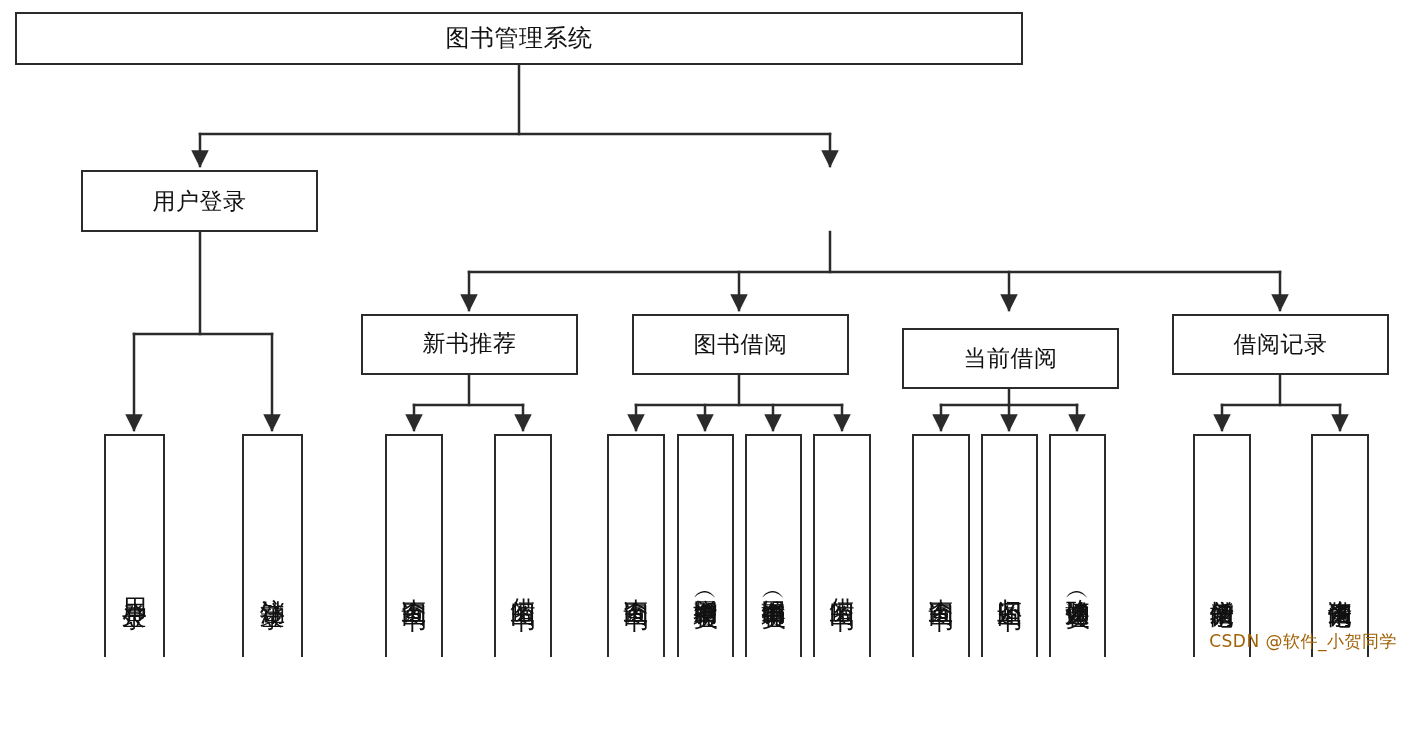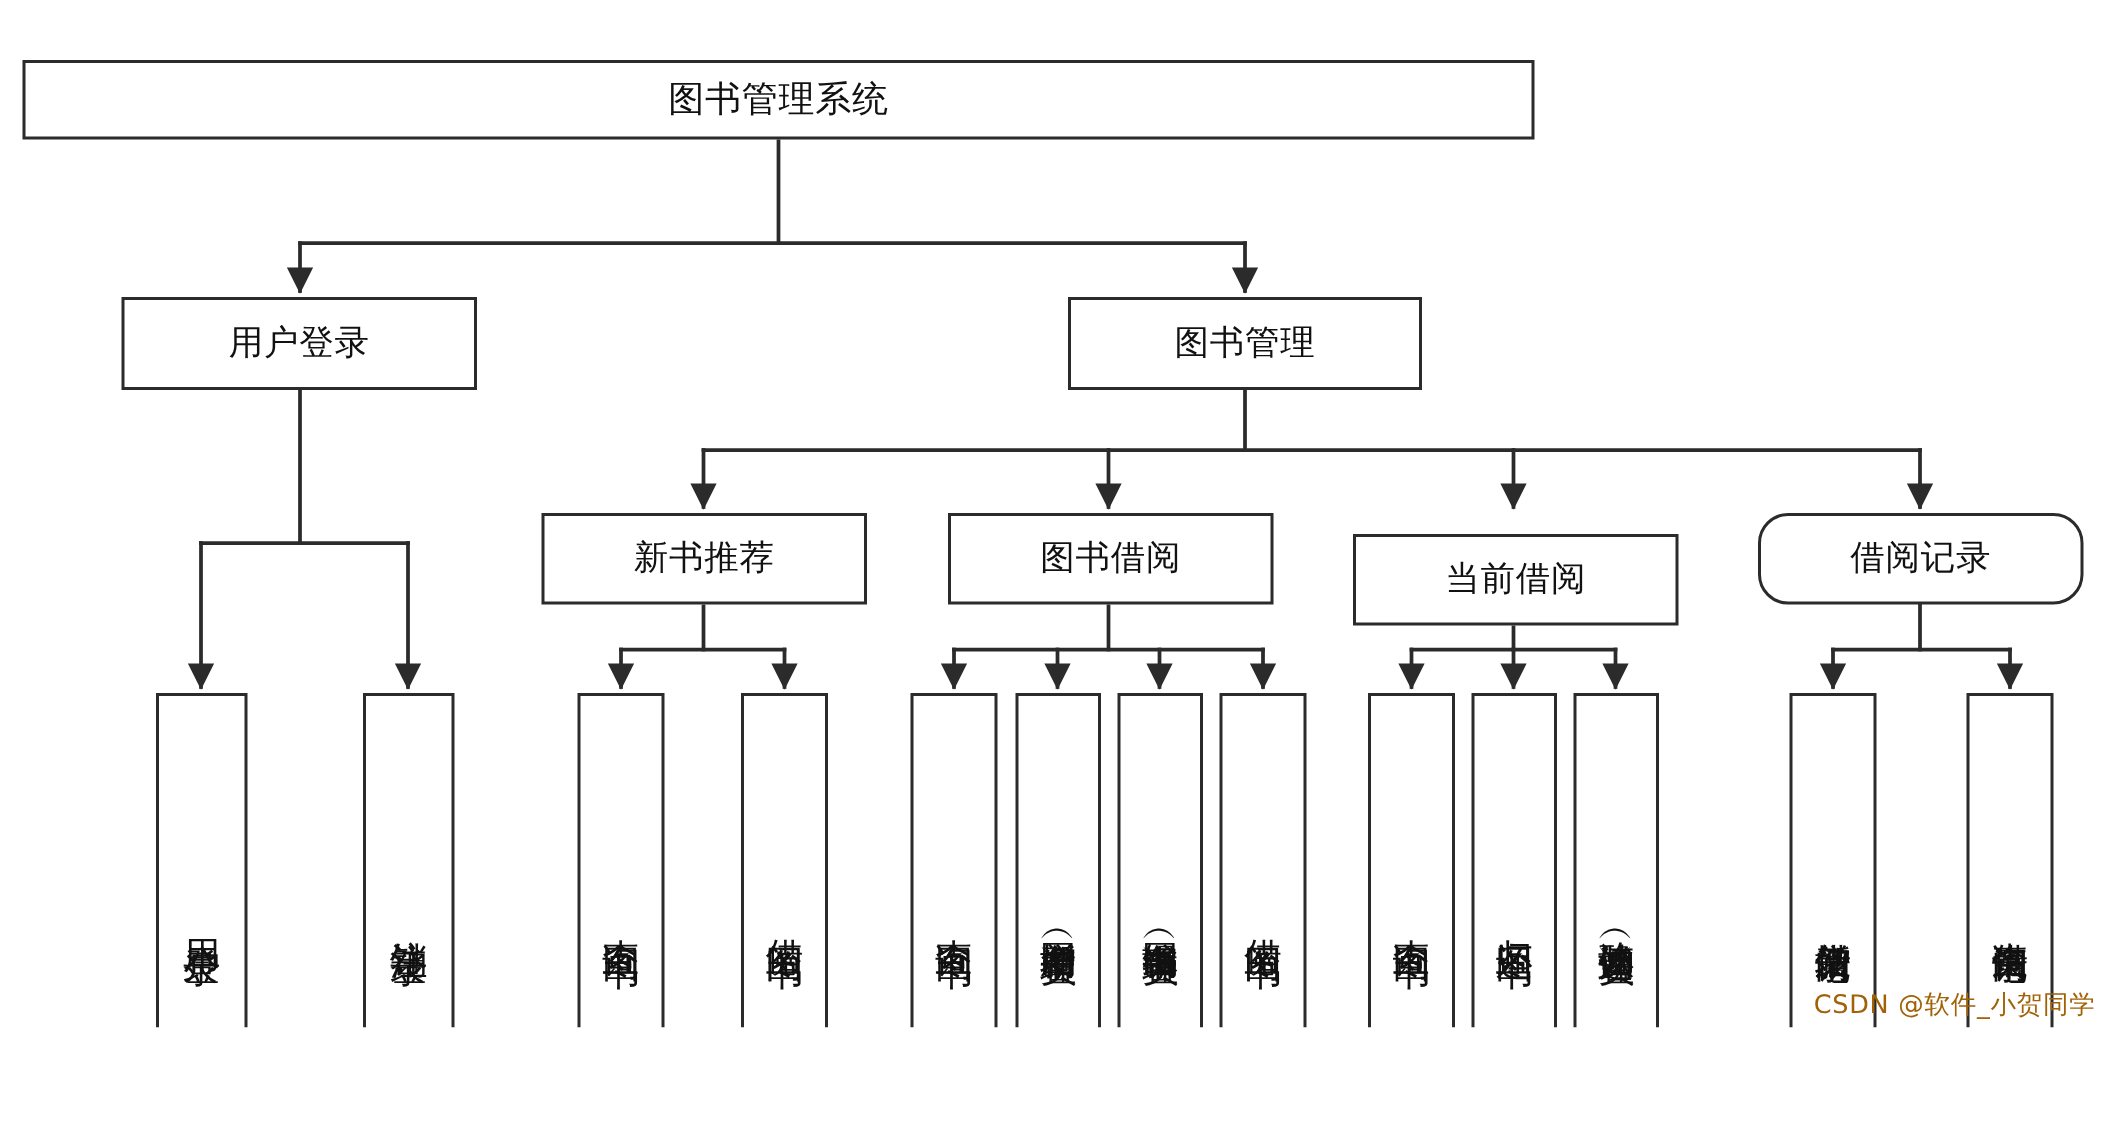--- a/index.html
+++ b/index.html
@@ -10,21 +10,20 @@
   }
   body {
     font-family: "DejaVu Sans", "Liberation Sans", sans-serif;
   }
   #canvas {
     position: relative;
     width: 1405px;
     height: 657px;
     background: #ffffff;
     overflow: hidden;
-    margin-top: 28px;
   }
   #edges {
     position: absolute;
     left: 0;
     top: 0;
     width: 1405px;
     height: 747px;
     pointer-events: none;
   }
   .node {
@@ -137,37 +136,34 @@
   </svg>
 
   <div class="node horiz root" style="left:15px; top:12px; width:1008px; height:53px;">
     <span class="lbl">图书管理系统</span>
   </div>
 
   <div class="node horiz" style="left:81px; top:170px; width:237px; height:62px;">
     <span class="lbl">用户登录</span>
   </div>
 
-  <div class="node horiz" style="left:712px; top:170px; width:236px; height:62px;">
-    <span class="lbl">图书管理</span>
-  </div>
 
   <div class="node horiz" style="left:361px; top:314px; width:217px; height:61px;font-family:Liberation Serif, serif;">
     <span class="lbl">新书推荐</span>
   </div>
 
   <div class="node horiz" style="left:632px; top:314px; width:217px; height:61px;">
     <span class="lbl">图书借阅</span>
   </div>
 
   <div class="node horiz" style="left:902px; top:328px; width:217px; height:61px;">
     <span class="lbl">当前借阅</span>
   </div>
 
-  <div class="node horiz" style="left:1172px; top:314px; width:217px; height:61px;border-radius:20px;">
+  <div class="node horiz" style="left:1172px; top:314px; width:217px; height:61px;">
     <span class="lbl">借阅记录</span>
   </div>
 
   <div class="node vert" style="left:104px; top:434px; width:61px; height:300px;">
     <span class="lbl">用户登录</span>
   </div>
 
   <div class="node vert" style="left:242px; top:434px; width:61px; height:300px;">
     <span class="lbl">注销登录</span>
   </div>

